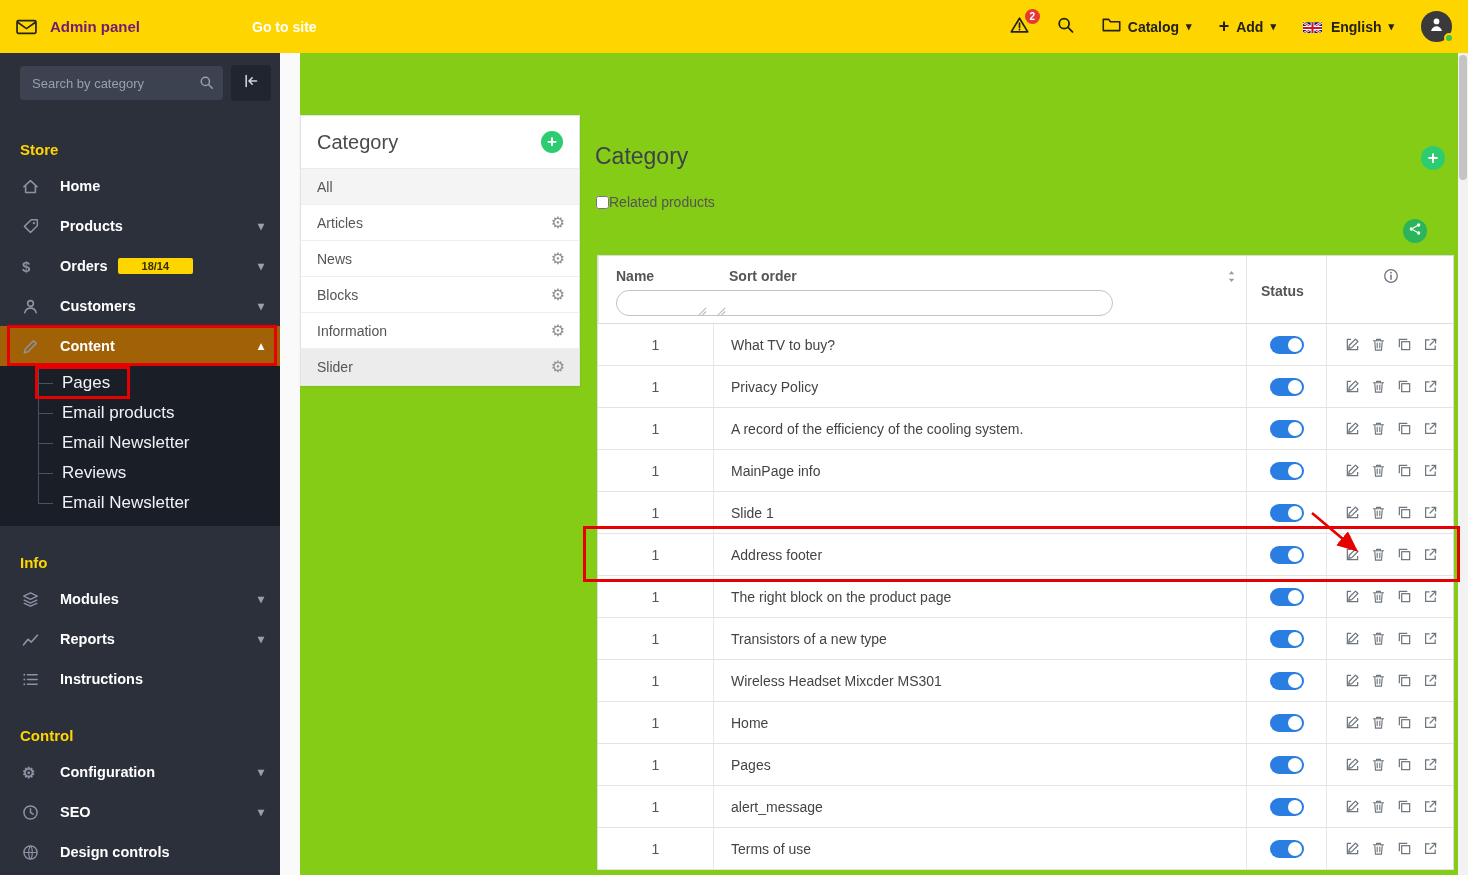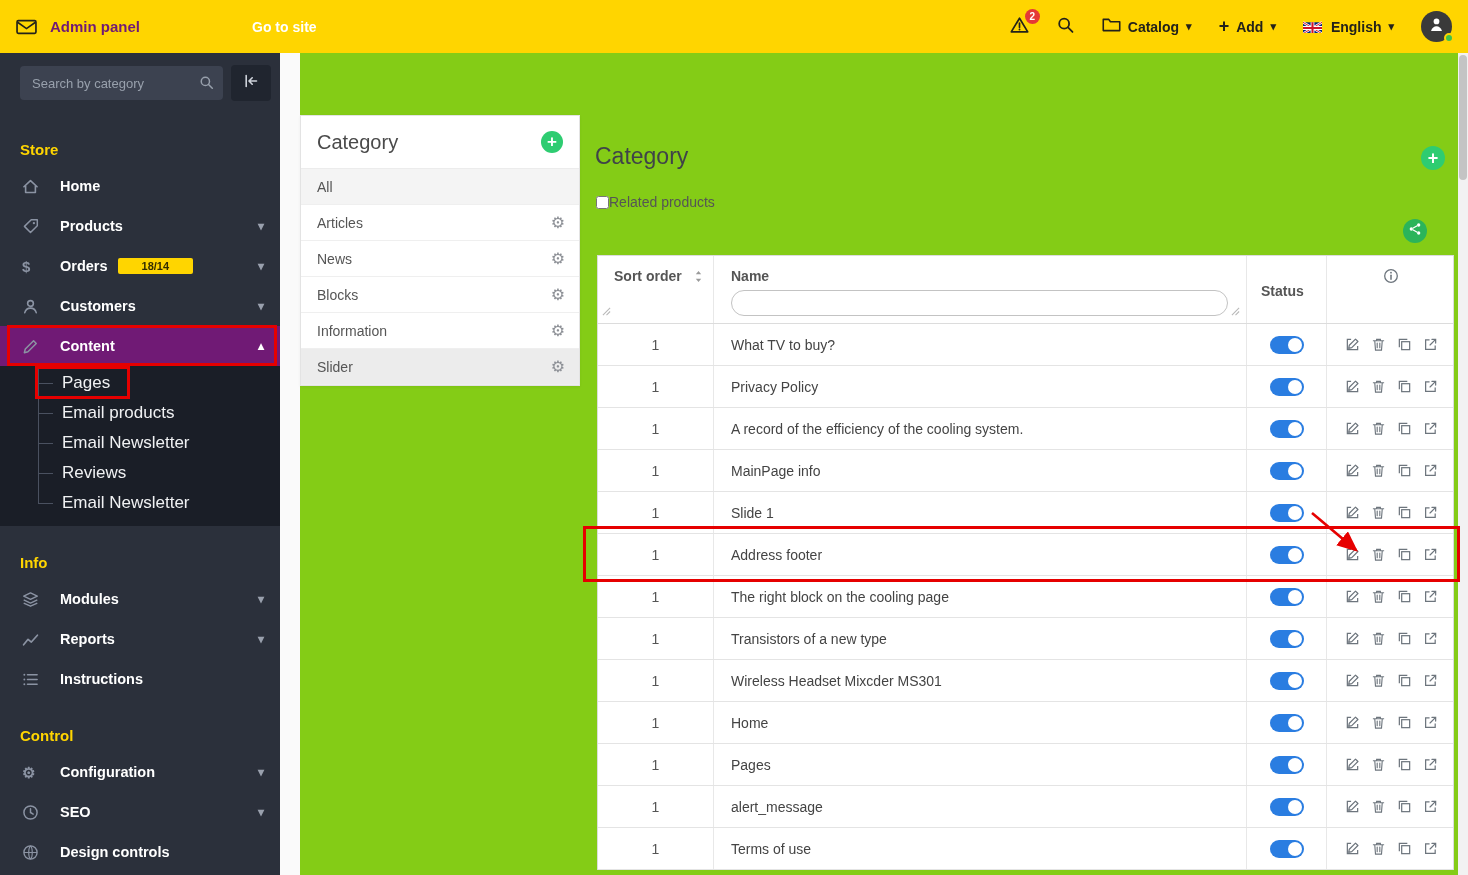--- a/index.html
+++ b/index.html
@@ -39,21 +39,21 @@
     color:#dfe3ea;font-size:13px;padding:0 32px 0 12px;outline:none;font-family:inherit;}
   .search-wrap input::placeholder{color:#98a0ac;}
   .search-wrap .s-ic{position:absolute;right:9px;top:9px;color:#98a0ac;}
   .search-wrap .s-ic svg{width:15px;height:15px;}
   .collapse-btn{width:40px;height:36px;background:#20252f;border-radius:4px;color:#ced3db;
     display:flex;align-items:center;justify-content:center;cursor:pointer;}
   .collapse-btn svg{width:16px;height:16px;}
   .group-label{color:var(--accent,#ffd500);font-weight:bold;font-size:15px;margin:28px 0 8px 20px;}
   .nav-item{height:40px;display:flex;align-items:center;padding:0 16px 0 22px;color:#fff;
     font-size:14.5px;font-weight:bold;cursor:pointer;}
-  .nav-item.active{background:#701a75;}
+  .nav-item.active{background:#a16207;}
   .nav-icon{width:18px;margin-right:20px;color:#8b93a3;display:flex;}
   .nav-icon svg{width:17px;height:17px;}
   .nav-icon .glyph{font-size:15px;line-height:1;font-weight:bold;}
   .nav-label{margin-right:10px;}
   .nav-badge{background:var(--accent,#ffd500);color:#332e00;font-size:11px;font-weight:bold;
     padding:2px 24px;border-radius:2px;}
   .nav-chev{margin-left:auto;color:#99a0ad;font-size:12px;}
   .nav-item.active .nav-chev{color:#fff;}
   .submenu{background:#1a1e27;position:relative;padding:2px 0 8px 0;}
   .submenu::before{content:'';position:absolute;left:38px;top:0;bottom:23px;width:1px;background:#4a5160;}
@@ -388,37 +388,37 @@
     <span><svg viewBox="0 0 16 16">
           <circle cx="12.2" cy="3.4" r="1.9" fill="currentColor"></circle>
           <circle cx="3.8" cy="8" r="1.9" fill="currentColor"></circle>
           <circle cx="12.2" cy="12.6" r="1.9" fill="currentColor"></circle>
           <path d="M5.5 7.1l5-2.8M5.5 8.9l5 2.8" stroke="currentColor" stroke-width="1.4"></path>
         </svg></span>
   </span>
 
   <div class="table">
     <div class="thead">
+      <div class="th th-name col-b">
+        <span>Name</span>
+        <input class="name-filter" type="text" value="" style="">
+        <span class="grip br"><svg viewBox="0 0 10 10">
+              <path d="M1 9L9 1M5 9l4-4" stroke="currentColor" stroke-width="1.2"></path>
+            </svg></span>
+      </div>
       <div class="th th-sort">
         <span>Sort order</span>
         <span class="sort-ic"><svg viewBox="0 0 10 14">
               <path d="M5 1l3 3.5H2z" fill="currentColor"></path>
               <path d="M5 13l3-3.5H2z" fill="currentColor"></path>
             </svg></span>
         <span class="grip bl"><svg viewBox="0 0 10 10">
               <path d="M1 9L9 1M5 9l4-4" stroke="currentColor" stroke-width="1.2"></path>
             </svg></span>
       </div>
-      <div class="th th-name col-b">
-        <span>Name</span>
-        <input class="name-filter" type="text" value="" style="">
-        <span class="grip br"><svg viewBox="0 0 10 10">
-              <path d="M1 9L9 1M5 9l4-4" stroke="currentColor" stroke-width="1.2"></path>
-            </svg></span>
-      </div>
       <div class="th th-status col-b">
         <span>Status</span>
       </div>
       <div class="th th-info col-b">
         <span><svg viewBox="0 0 16 16">
               <circle cx="8" cy="8" r="6.3" fill="none" stroke="currentColor" stroke-width="1.3"></circle>
               <path d="M8 7.2v4" stroke="currentColor" stroke-width="1.5" stroke-linecap="round"></path>
               <circle cx="8" cy="4.7" r="0.9" fill="currentColor"></circle>
             </svg></span>
       </div>
@@ -611,21 +611,21 @@
             <span class="act">
               <svg viewBox="0 0 16 16">
                 <path d="M7 3H2.8v10.2H13V9" fill="none" stroke="currentColor" stroke-width="1.3"></path>
                 <path d="M9.5 2.5h4v4M13.2 2.8L7.5 8.5" fill="none" stroke="currentColor" stroke-width="1.3" stroke-linecap="round"></path>
               </svg>
             </span>
           </div>
         </div>
         <div class="trow">
           <div class="td td-sort">1</div>
-          <div class="td td-name col-b">The right block on the cooling page</div>
+          <div class="td td-name col-b">The right block on the product page</div>
           <div class="td td-status col-b">
             <span class="toggle"></span>
           </div>
           <div class="td td-actions col-b">
             <span class="act">
               <svg viewBox="0 0 16 16">
                 <path d="M13.5 9.5v4h-11v-11h4" fill="none" stroke="currentColor" stroke-width="1.3"></path>
                 <path d="M11.2 2.2l2.6 2.6-6.6 6.6-3.3.7.7-3.3z" fill="none" stroke="currentColor" stroke-width="1.3" stroke-linejoin="round"></path>
               </svg>
             </span>

